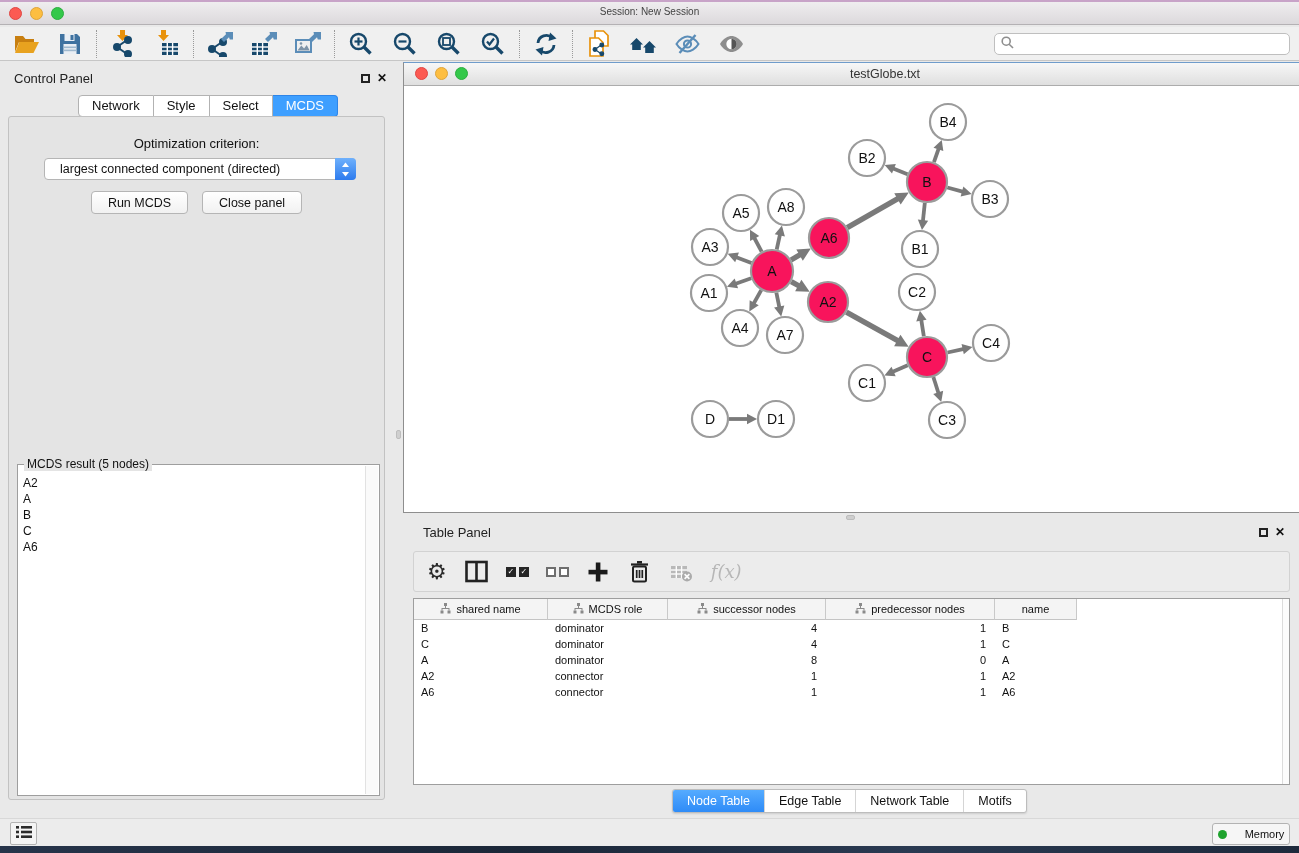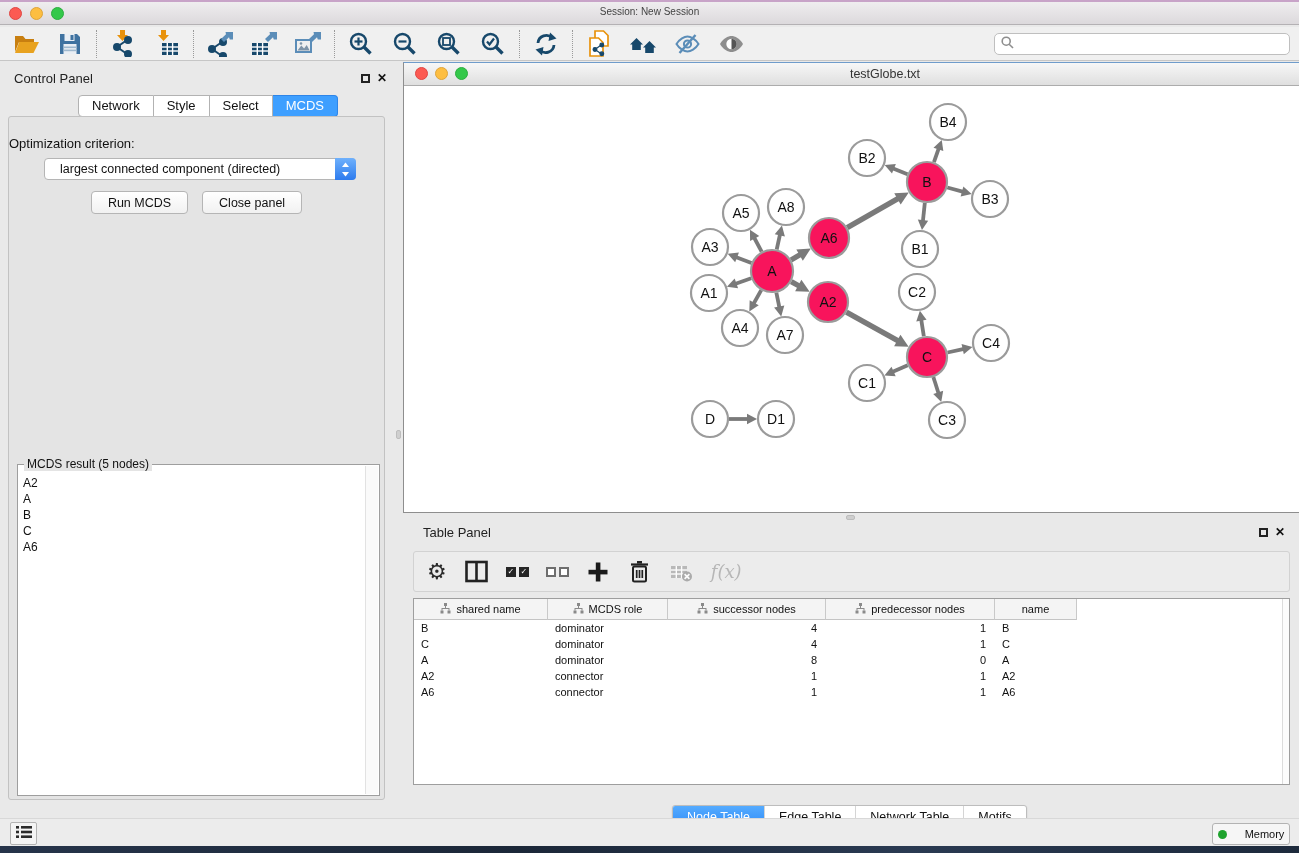--- a/index.html
+++ b/index.html
@@ -38,21 +38,21 @@
   .float-ico { display:inline-block; width:9px; height:9px; border:2px solid #222; }
   .close-ico { font-size:12px; font-weight:bold; color:#111; line-height:10px; }
   .cp-tabs { position:absolute; left:78px; top:95px; display:flex; }
   .cp-tab { height:22px; line-height:20px; padding:0 13px; background:#fff;
     border:1px solid #B2B2B2; border-left:none; font-size:13px; color:#111; }
   .cp-tab:first-child { border-left:1px solid #B2B2B2; border-radius:4px 0 0 4px; }
   .cp-tab:last-child { border-radius:0 4px 4px 0; }
   .cp-tab.active { background:#3E9FFF; border-color:#2E85E8; color:#fff; }
   .cp-body { position:absolute; left:8px; top:116px; width:377px; height:684px;
     background:#E4E4E4; border:1px solid #C2C2C2; border-radius:3px; }
-  .opt-label { position:absolute; left:0; right:0; top:19px; text-align:left;
+  .opt-label { position:absolute; left:0; right:0; top:19px; text-align:center;
     font-size:13px; color:#111; }
   .criterion { position:absolute; left:35px; top:41px; width:312px; height:22px;
     background:#fff; border:1px solid #B5B5B5; border-radius:4px; display:flex;
     align-items:center; }
   .criterion .val { flex:1; font-size:12.5px; padding-left:15px; color:#111; }
   .stepper { width:21px; height:22px; margin:-1px; border-radius:0 4px 4px 0;
     background:linear-gradient(#6FB1FC,#2D7BEE); display:flex; align-items:center;
     justify-content:center; }
   .cp-buttons { position:absolute; left:0; right:0; top:74px; display:flex;
     justify-content:center; gap:14px; }
@@ -107,21 +107,21 @@
   .tr { display:flex; height:16px; }
   .td { font-size:11px; line-height:16px; color:#111; overflow:hidden;
     white-space:nowrap; }
   .c0 { width:134px; } .c1 { width:120px; } .c2 { width:158px; }
   .c3 { width:169px; } .c4 { width:82px; }
   .td.left { padding-left:7px; } .td.num { text-align:right; padding-right:9px; }
   .tp-gutter { position:absolute; top:0; right:0; bottom:0; width:7px;
     border-left:1px solid #DCDCDC; background:#FCFCFC; }
   .tp-tabs { position:absolute; left:672px; top:789px; display:flex;
     border:1px solid #BDBDBD; border-radius:3px; overflow:hidden; background:#fff;
-    box-shadow:0 1px 2px rgba(0,0,0,.12);margin-top:16px; }
+    box-shadow:0 1px 2px rgba(0,0,0,.12); }
   .tp-tab { height:22px; line-height:22px; padding:0 14px; font-size:12.5px;
     color:#111; border-left:1px solid #D5D5D5; }
   .tp-tab:first-child { border-left:none; }
   .tp-tab.active { background:linear-gradient(#55ABFF,#2E8BF7); color:#fff; }
   
   .statusbar { position:absolute; left:0; right:0; top:818px; height:28px;
     background:#ECECEC; border-top:1px solid #D8D8D8; }
   .list-btn { position:absolute; left:10px; top:3px; width:27px; height:23px;
     background:#F4F4F4; border:1px solid #B3B3B3; border-radius:2px; display:flex;
     align-items:center; justify-content:center; }

